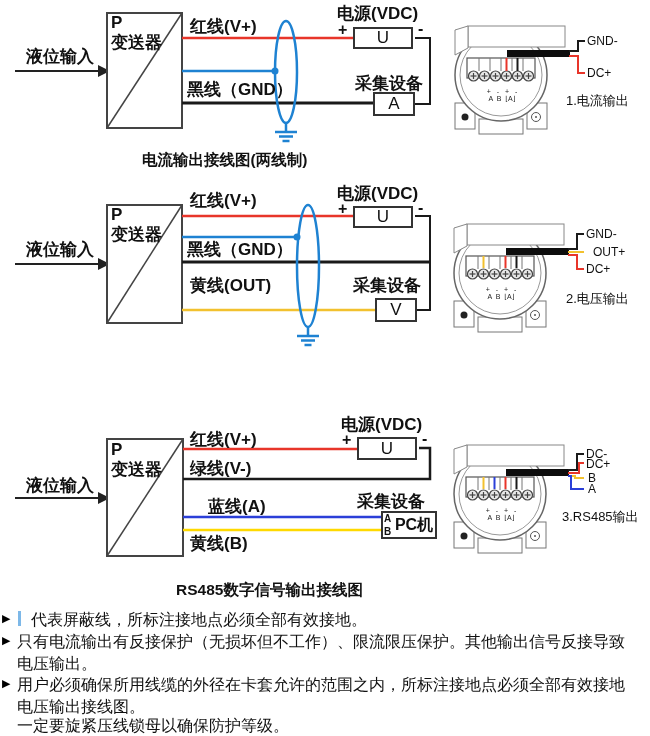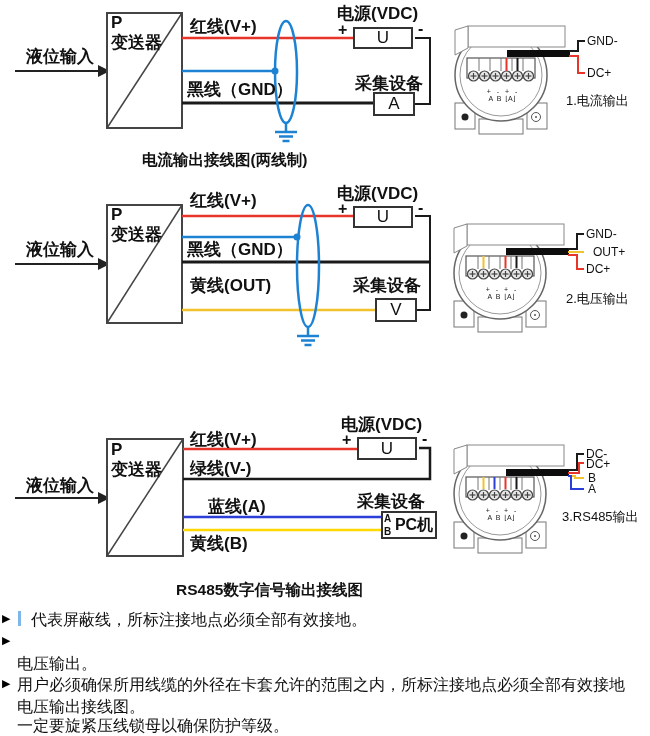--- a/index.html
+++ b/index.html
@@ -216,21 +216,21 @@
 <div class="abs hcap" style="left:562px;top:508px">3.RS485输出</div>
 <div class="abs cap" style="left:176px;top:580px">RS485数字信号输出接线图</div>
 
 <div class="note" style="top:609px">
   <span class="bullet">▶</span>
   <span class="shield-bar"></span>
   <span class="ntext">代表屏蔽线，所标注接地点必须全部有效接地。</span>
 </div>
 <div class="note" style="top:631px">
   <span class="bullet">▶</span>
-  <span class="ntext"><br><span>电压输出。</span></span>
+  <span class="ntext"><span>只有电流输出有反接保护（无损坏但不工作）、限流限压保护。其他输出信号反接导致</span><br><span>电压输出。</span></span>
 </div>
 <div class="note" style="top:674px">
   <span class="bullet">▶</span>
   <span class="ntext"><span>用户必须确保所用线缆的外径在卡套允许的范围之内，所标注接地点必须全部有效接地</span><br><span>电压输出接线图。</span></span>
 </div>
 <div class="note" style="top:715px">
   <span class="bullet"></span>
   <span class="ntext">一定要旋紧压线锁母以确保防护等级。</span>
 </div>
 

